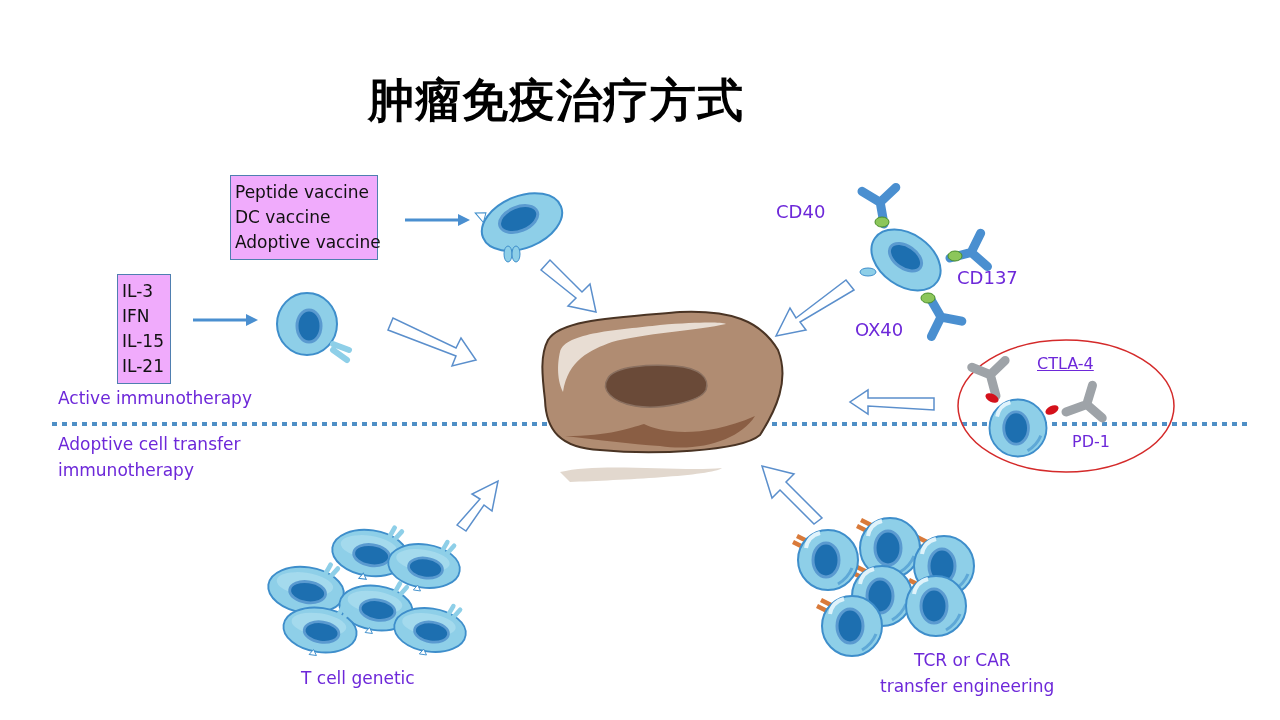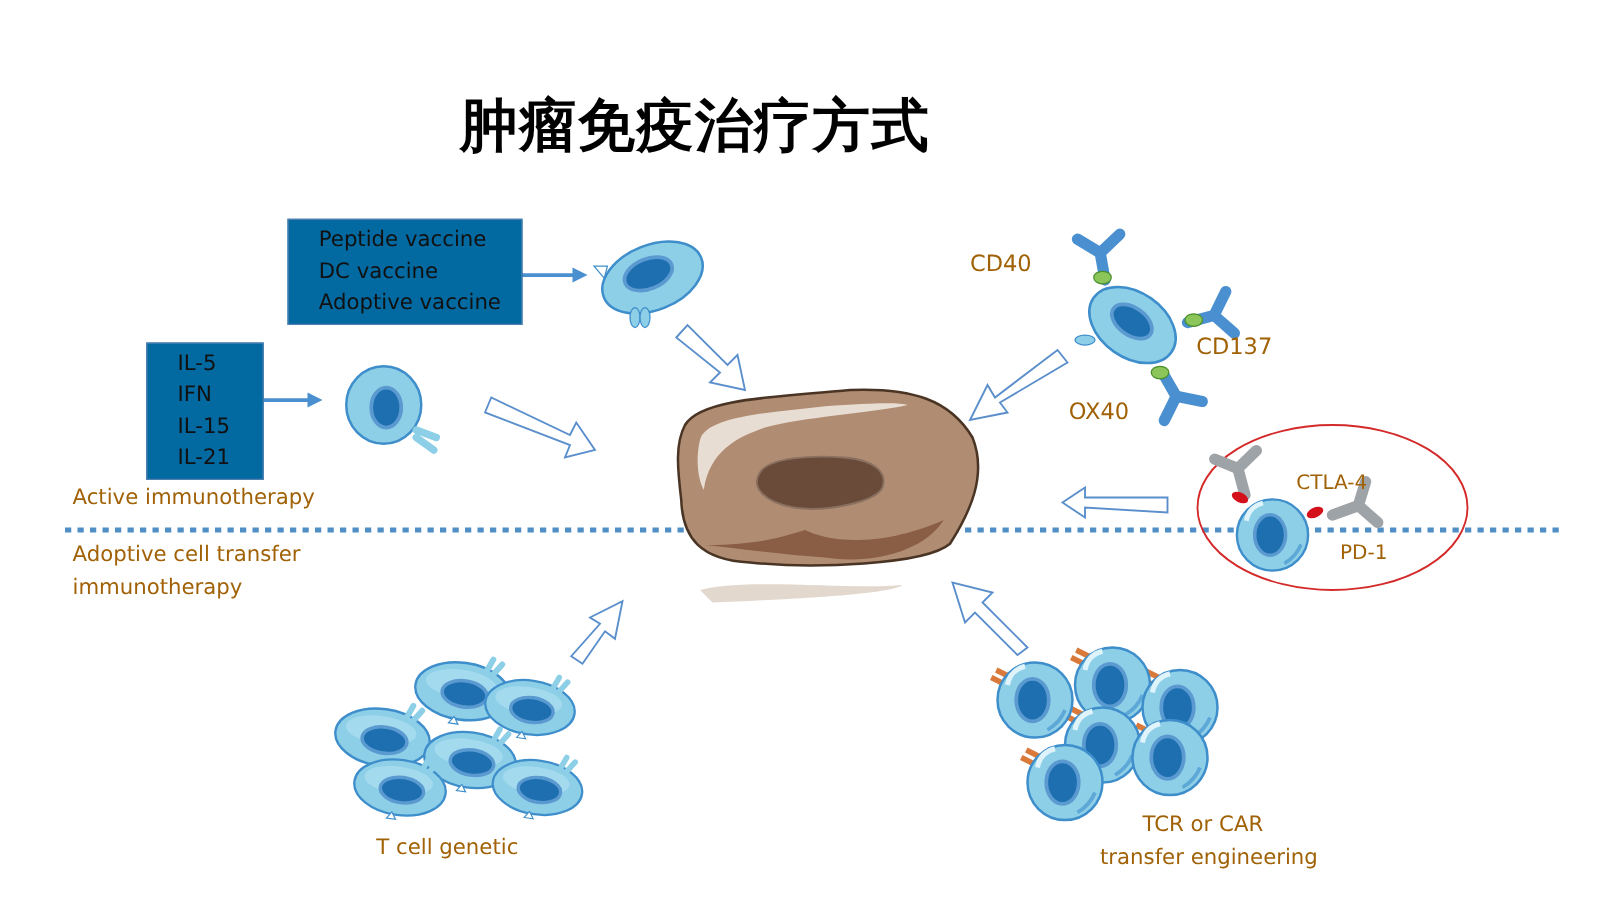--- a/index.html
+++ b/index.html
@@ -1,19 +1,19 @@
 <!DOCTYPE html>
 <html><head>
 <meta charset="utf-8">
 <style>
   html, body { margin: 0; padding: 0; background: #ffffff; }
   body { width: 1280px; height: 720px; position: relative; overflow: hidden; font-family: "Liberation Sans", "DejaVu Sans", sans-serif; }
   .title { position: absolute; left: 0; width: 1112px; top: 70px; text-align: center; font-size: 46px; font-weight: bold; color: #000; font-family: Liberation Sans, sans-serif; letter-spacing: 1px; }
-  .lbl { position: absolute; font-size: 18px; color: #a16207; line-height: 25px; font-family: "DejaVu Sans", sans-serif; white-space: nowrap; }
-  .box { position: absolute; border: 1px solid #4f7fb0; background: #0369a1; padding: 4px 24px; }
+  .lbl { position: absolute; font-size: 18px; color: #6d28d9; line-height: 25px; font-family: "DejaVu Sans", sans-serif; white-space: nowrap; }
+  .box { position: absolute; border: 1px solid #4f7fb0; background: #f0abfc; padding: 4px 4px; }
   .box .line { display: block; font-size: 17px; line-height: 25px; color: #111; font-family: "DejaVu Sans", sans-serif; white-space: nowrap; }
   svg.canvas { position: absolute; left: 0; top: 0; }
 </style>
 </head>
 <body>
 
 <div class="title">肿瘤免疫治疗方式</div>
 
 <svg class="canvas" width="1280" height="720">
   <defs>
@@ -138,32 +138,32 @@
   </g>
 </svg>
 
 <div class="box" style="left:230px; top:175px; width:138px;">
   <span class="line">Peptide vaccine</span>
   <span class="line">DC vaccine</span>
   <span class="line">Adoptive vaccine</span>
 </div>
 
 <div class="box" style="left:117px; top:274px; width:44px;">
-  <span class="line">IL-5</span>
+  <span class="line">IL-3</span>
   <span class="line">IFN</span>
   <span class="line">IL-15</span>
   <span class="line">IL-21</span>
 </div>
 
 <div class="lbl" style="left:58px; top:386px; font-size:17px;">Active immunotherapy</div>
 <div class="lbl" style="left:58px; top:432px; font-size:17px;">Adoptive cell transfer</div>
 <div class="lbl" style="left:58px; top:458px; font-size:17px;">immunotherapy</div>
 
 <div class="lbl" style="left:776px; top:199px;">CD40</div>
 <div class="lbl" style="left:957px; top:265px;">CD137</div>
 <div class="lbl" style="left:855px; top:317px;">OX40</div>
 
-<div class="lbl" style="left:1037px; top:373px; font-size:16px;">CTLA-4</div>
+<div class="lbl" style="left:1037px; top:351px; font-size:16px;text-decoration:underline;">CTLA-4</div>
 <div class="lbl" style="left:1072px; top:429px; font-size:16px;">PD-1</div>
 
 <div class="lbl" style="left:301px; top:666px; font-size:17px;">T cell genetic</div>
 <div class="lbl" style="left:914px; top:648px; font-size:17px;">TCR or CAR</div>
 <div class="lbl" style="left:880px; top:674px; font-size:17px;">transfer engineering</div>
 
 </body></html>

